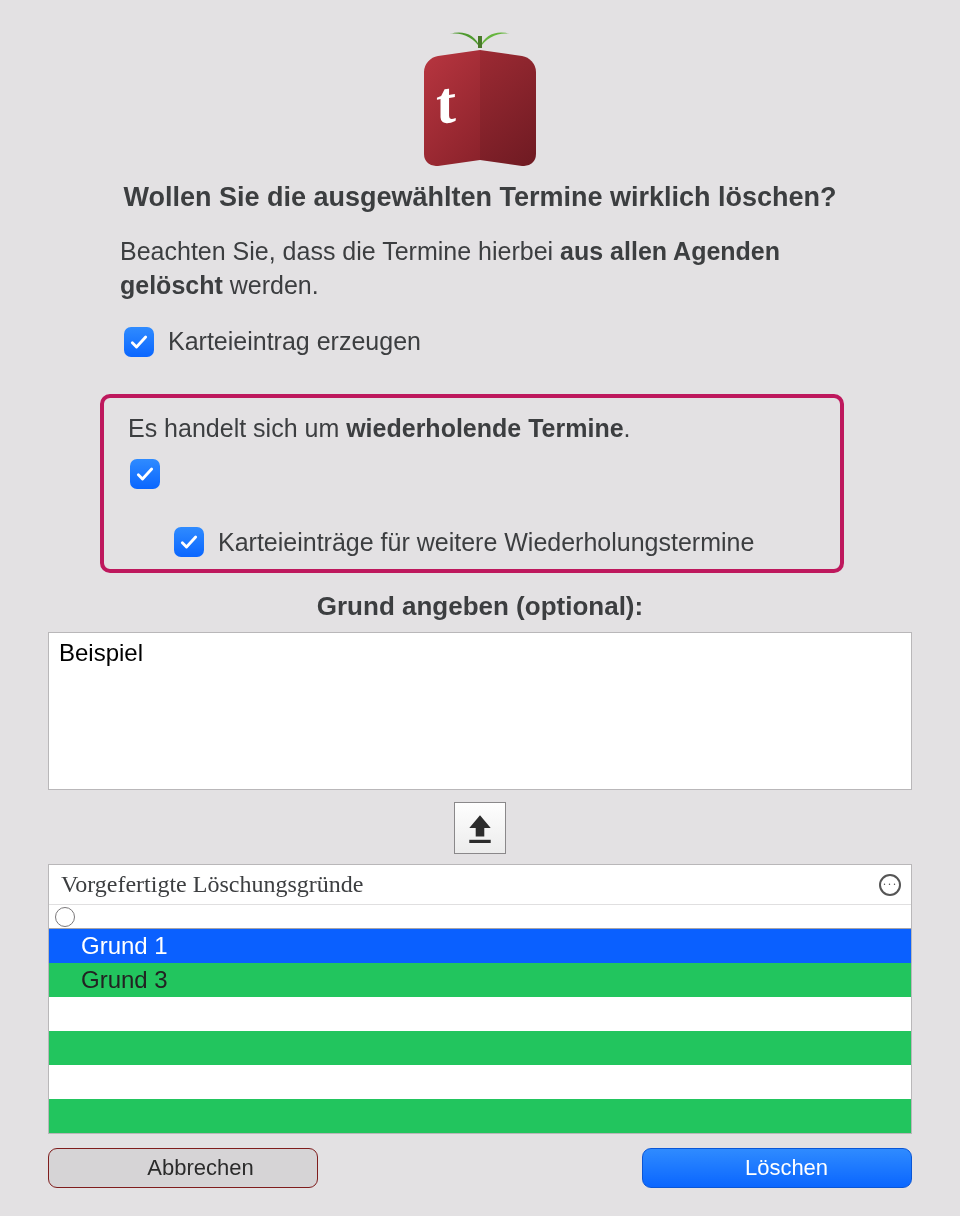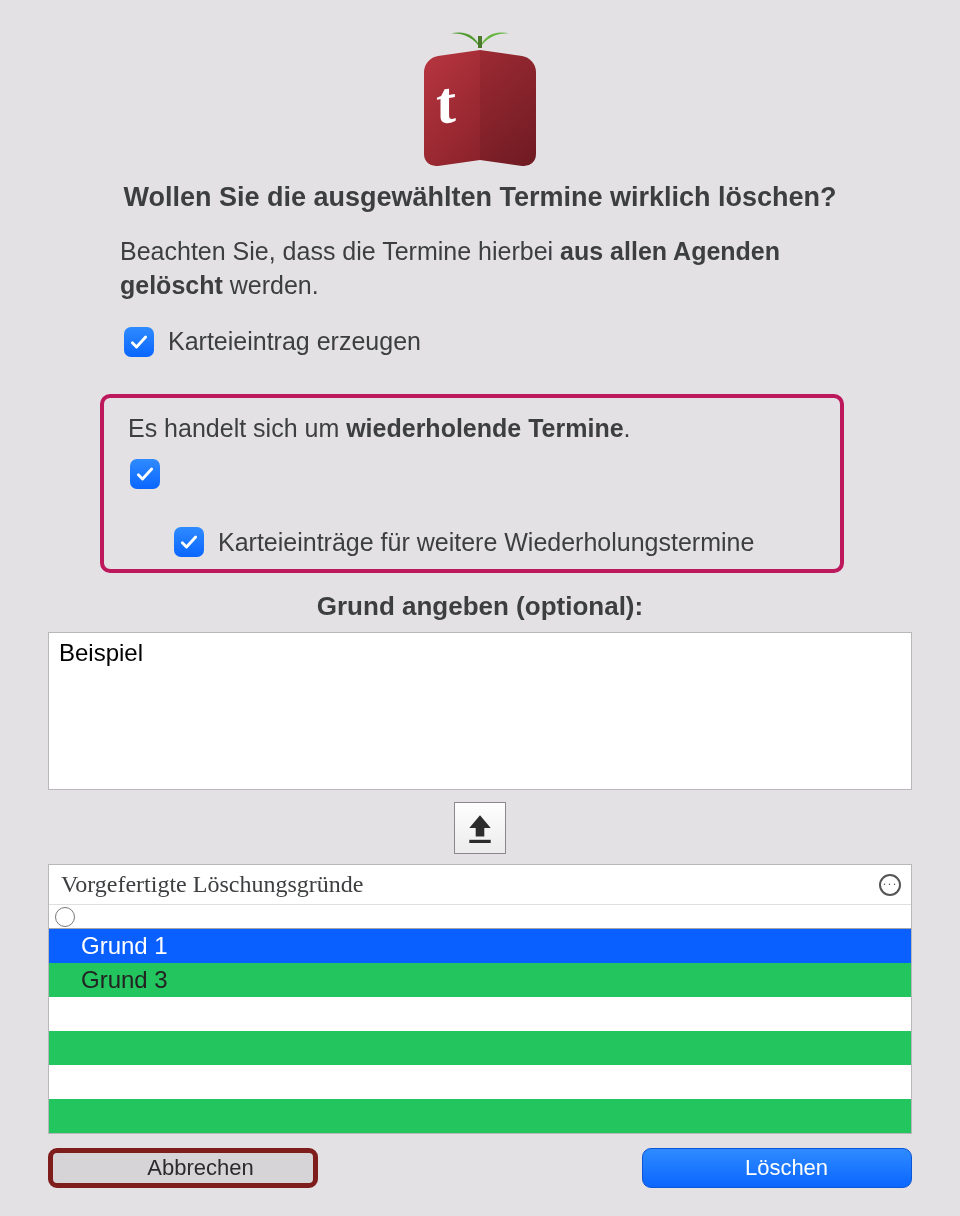--- a/index.html
+++ b/index.html
@@ -185,21 +185,21 @@
     width: 270px; height: 40px;
     border-radius: 9px;
     font-size: 22px;
     display:flex; align-items:center; justify-content:center;
     cursor: pointer;
     user-select: none;
   }
   .btn-cancel {
     background: #d6d4d6;
     color: #2b2b2b;
-    border: 5px solid #7f1d1d;
+    border: 1px solid #7f1d1d;
     padding-left: 35px;
   }
   .btn-delete {
     background: linear-gradient(180deg,#2f8bff 0%,#0a66ff 100%);
     color: #fff;
     border: 1px solid #0a56d6;
     padding-left: 19px;
   }
 </style>
 </head>

